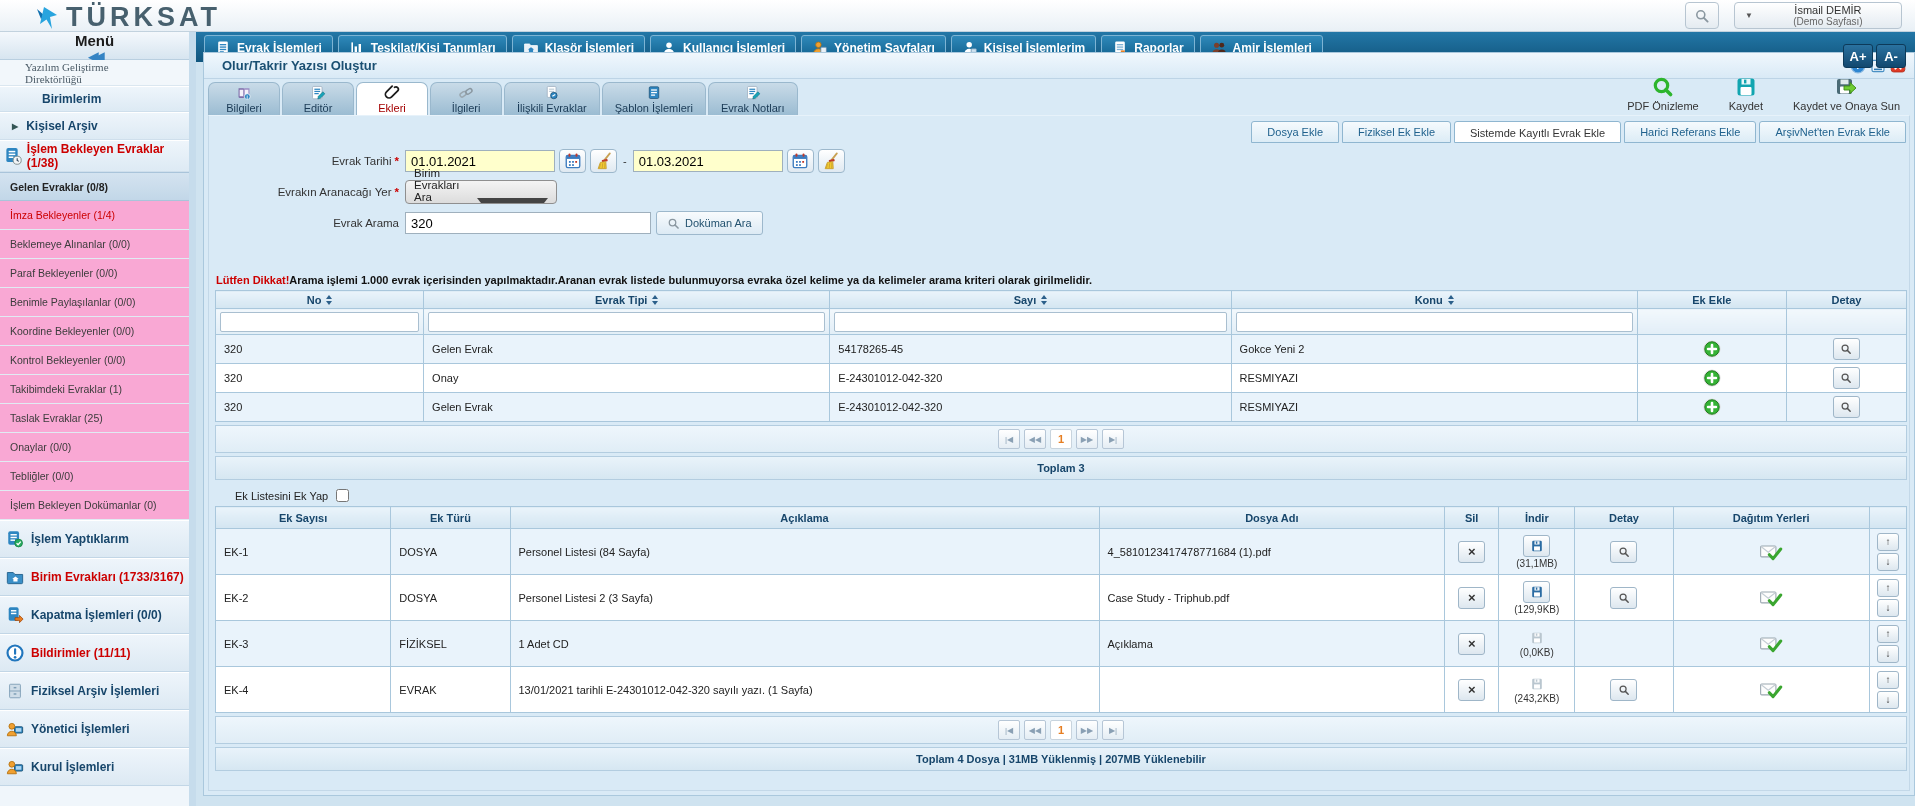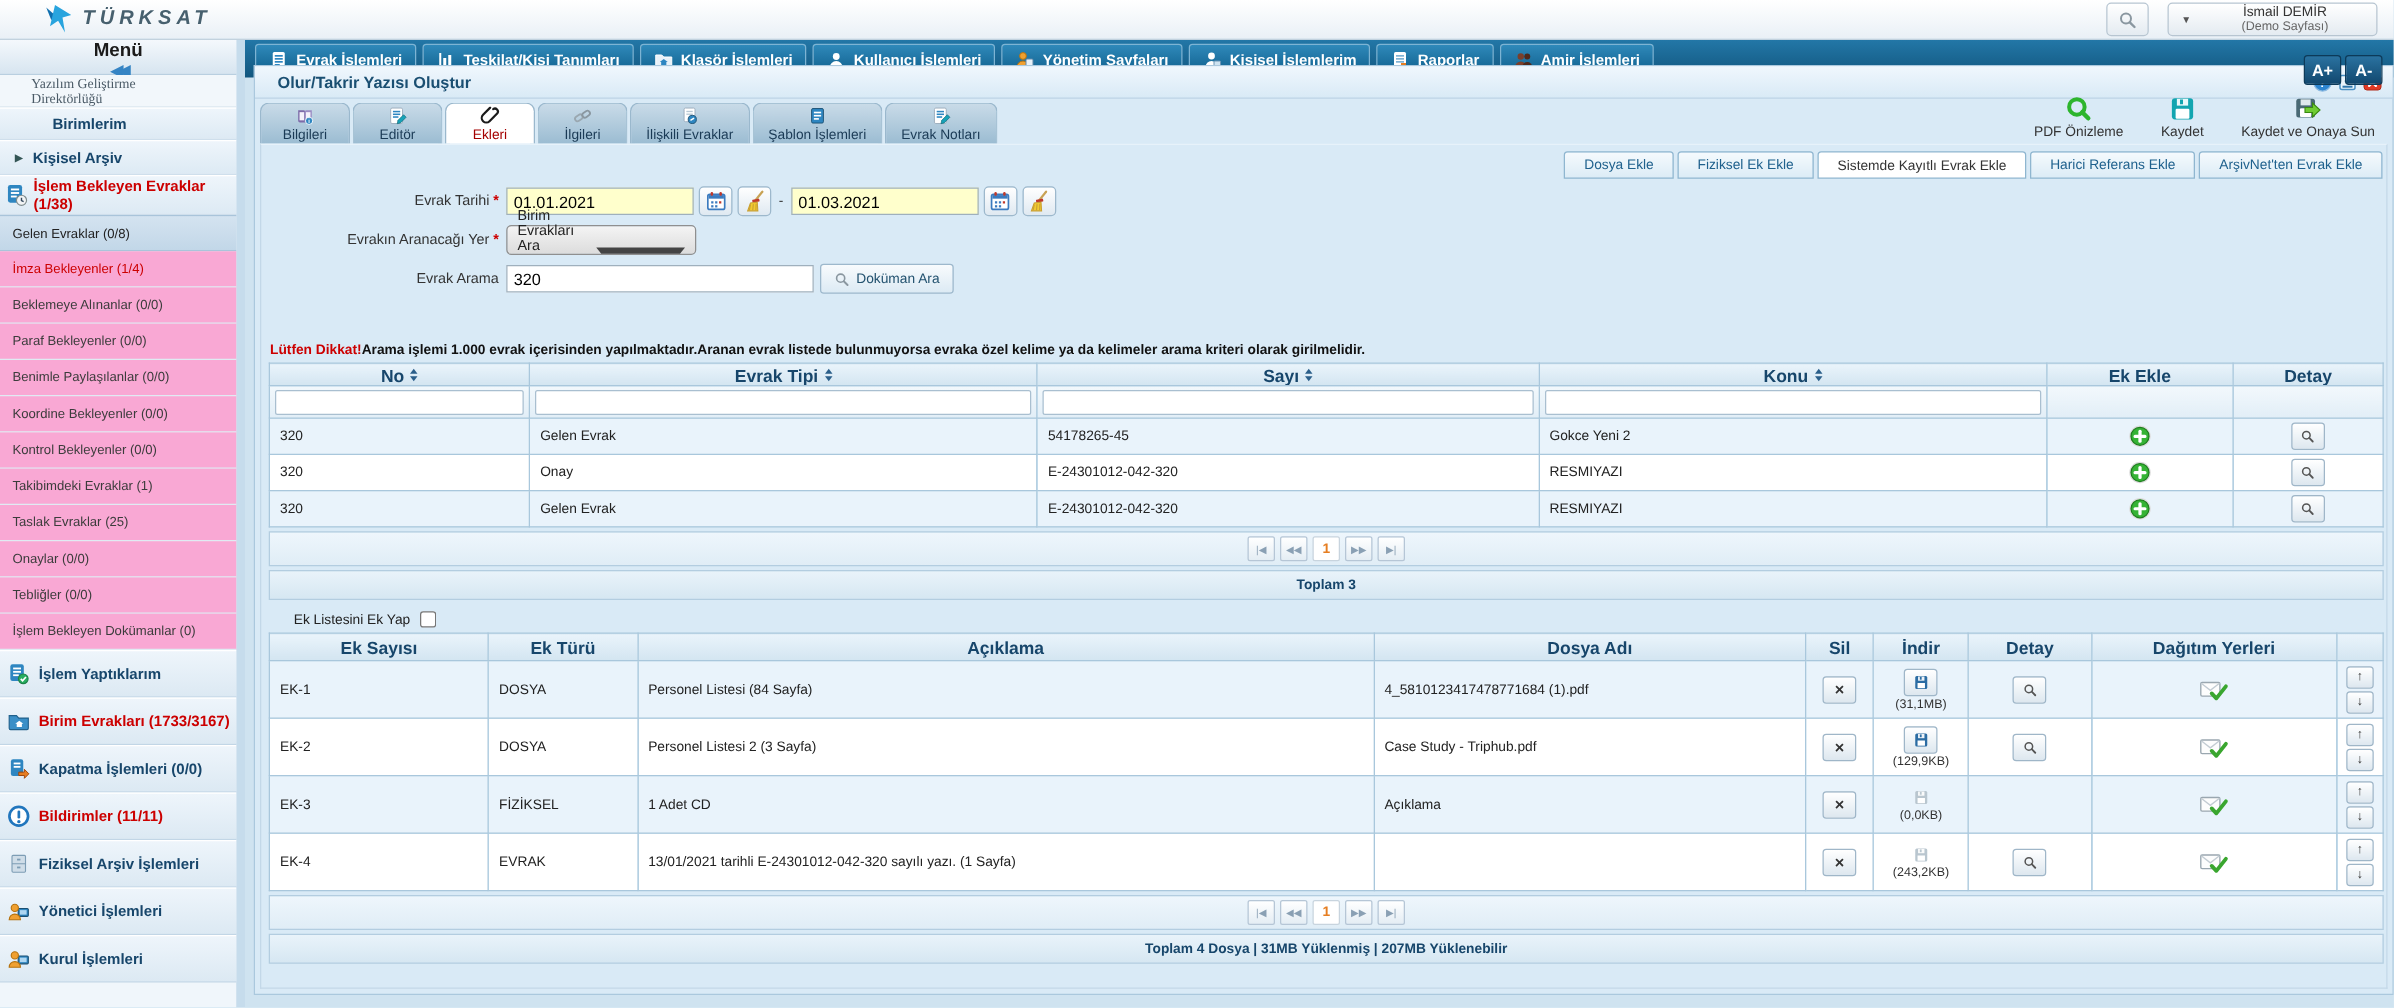--- a/index.html
+++ b/index.html
@@ -5,21 +5,21 @@
   * { box-sizing: border-box; margin: 0; padding: 0; }
   html,body { width:1915px; height:806px; }
   body {
     font-family:"Liberation Sans", sans-serif;
     background:#cfe3f0; position:relative; overflow:hidden; font-size:11px; color:#333;
   }
   
   .topbar { position:absolute; left:0; top:0; width:1915px; height:32px;
     background:linear-gradient(#ffffff,#e9f0f6); border-bottom:1px solid #c2d2de; }
   .logo { position:absolute; left:34px; top:2px; display:flex; align-items:center; gap:6px; }
-  .logo-text { font-size:16px; font-weight:bold; letter-spacing:4px; color:#47606e;font-style:italic; }
+  .logo-text { font-size:27px; font-weight:bold; letter-spacing:4px; color:#47606e; }
   .topbar-right { position:absolute; right:13px; top:2px; display:flex; gap:15px; align-items:center; }
   .tb-btn { height:27px; background:linear-gradient(#ffffff,#e4ebf1); border:1px solid #b7c5d1;
     border-radius:4px; display:flex; align-items:center; justify-content:center; cursor:pointer; }
   .search-btn { width:34px; }
   .user-btn { width:168px; gap:10px; }
   .user-caret { font-size:8px; color:#555; margin-left:10px; }
   .user-text { flex:1; text-align:center; line-height:12px; padding-right:8px;}
   .user-name { font-size:11px; color:#333; }
   .user-sub { font-size:10px; color:#666; }
   
@@ -41,21 +41,21 @@
   .sb-dept { height:26px; display:flex; align-items:center; padding:0 25px; font-size:11px; color:#4a5a66;
     background:#f2f7fb; border-bottom:1px solid #dbe7f0;font-family:Liberation Serif, serif; }
   .sb-row { display:flex; align-items:center; border-bottom:1px solid #cfdfec; border-top:1px solid #ffffff;
     background:linear-gradient(#eef5fb,#ddeaf4); cursor:pointer; }
   .sb-birim { height:26px; padding-left:42px; font-weight:bold; font-size:12px; color:#17466b; }
   .sb-arsiv { height:28px; padding-left:12px; gap:8px; font-weight:bold; font-size:12px; color:#17466b; }
   .sb-arrow { font-size:8px; color:#355; }
   .sb-pending { height:32px; padding-left:4px; gap:4px; font-weight:bold; font-size:12px; color:#cc0000; }
   .sb-sub { height:29px; display:flex; align-items:center; padding-left:10px; font-size:10.5px; color:#3c3c3c;
     background:#f9a8d4; border-bottom:1px solid #e0ebf3; cursor:pointer; }
-  .sb-sub.sel { background:linear-gradient(#d4e3f0,#c2d7e8); font-weight:normal; color:#222;
+  .sb-sub.sel { background:linear-gradient(#d4e3f0,#c2d7e8); font-weight:bold; color:#222;
     border-top:1px solid #a9c4da; border-bottom:1px solid #a9c4da; }
   .sb-sub.red { color:#cc0000; }
   .sb-sec { height:38px; display:flex; align-items:center; gap:7px; padding-left:6px;
     background:linear-gradient(#eef5fb,#dce9f3); border-bottom:1px solid #c2d6e6; border-top:1px solid #ffffff;
     font-weight:bold; font-size:12px; color:#17466b; cursor:pointer; }
   .sb-sec.red { color:#cc0000; }
   
   .content { position:absolute; left:203px; top:52px; width:1712px; height:744px;
     background:#d9eaf6; border:1px solid #aac8dd; }
   .panel-head { height:26px; background:linear-gradient(#f0f7fd,#d9eaf6); border-bottom:1px solid #bdd4e6;
@@ -101,21 +101,21 @@
   .doc-ara { height:24px; margin-left:5px; padding:0 10px; display:inline-flex; align-items:center; gap:5px;
     background:linear-gradient(#f8fbfd,#dcea f4); background:linear-gradient(#f8fbfd,#dceaf4);
     border:1px solid #9db8cc; border-radius:3px; cursor:pointer; }
   .doc-ara span { font-size:11px; color:#23526f; }
   
   .warning { margin:38px 0 4px 7px; font-size:11px; font-weight:bold; color:#111; }
   .warning .pfx { color:#cc0000; }
   
   table { border-collapse:collapse; table-layout:fixed; width:1692px; margin-left:6px; }
   th, td { border:1px solid #a9c7dc; overflow:hidden; white-space:nowrap; }
-  th { height:18px; background:linear-gradient(#eaf4fb,#d3e5f1); color:#17466b; font-size:14px; text-align:center; }
+  th { height:18px; background:linear-gradient(#eaf4fb,#d3e5f1); color:#17466b; font-size:11px; text-align:center; }
   .th-label { vertical-align:middle; }
   .sort { display:inline-flex; flex-direction:column; gap:2px; margin-left:5px; vertical-align:middle; }
   .sort i { width:0; height:0; border-left:3.5px solid transparent; border-right:3.5px solid transparent; }
   .sort .up { border-bottom:4px solid #2b5f8a; }
   .sort .dn { border-top:4px solid #2b5f8a; }
   .filter-row td { height:26px; background:linear-gradient(#f2f8fc,#e2eef7); padding:2px 4px; }
   .filter-input { width:100%; height:20px; border:1px solid #a9bfd0; border-radius:2px; padding:0 4px; font-family:inherit; font-size:11px; }
   .rrow td { height:29px; font-size:11px; color:#222; background:#fff; }
   .rrow.alt td { background:#e9f3fb; }
   td.l { padding-left:8px; text-align:left; }

